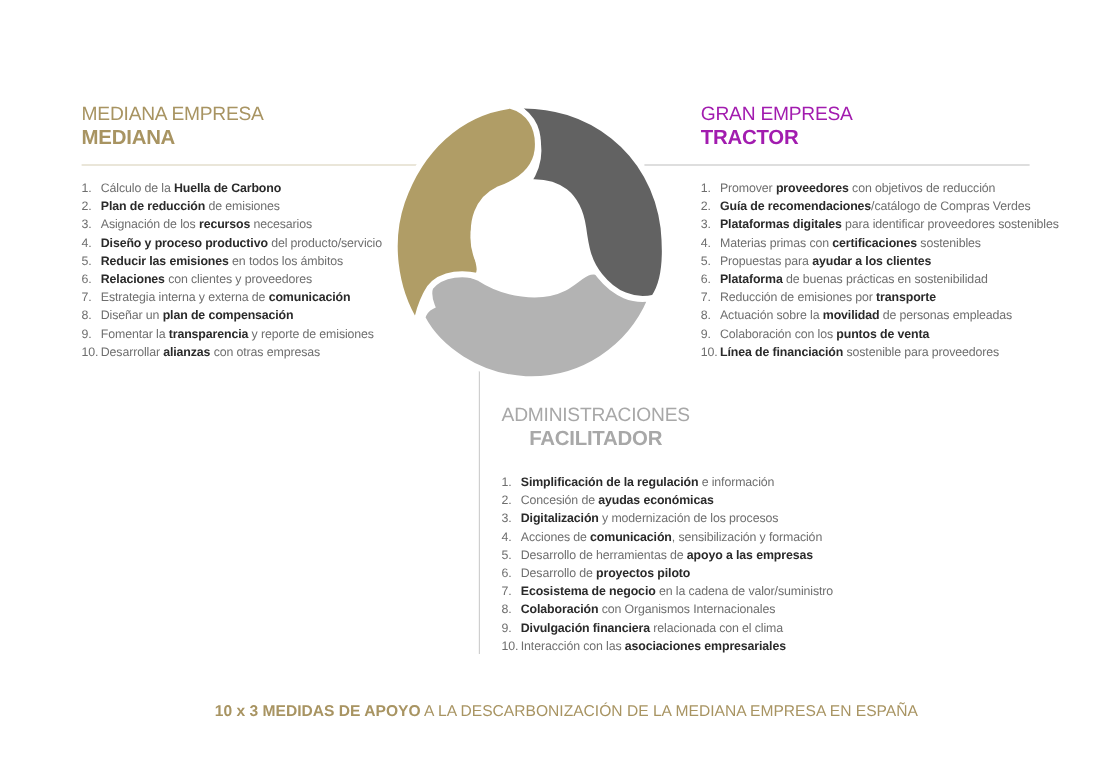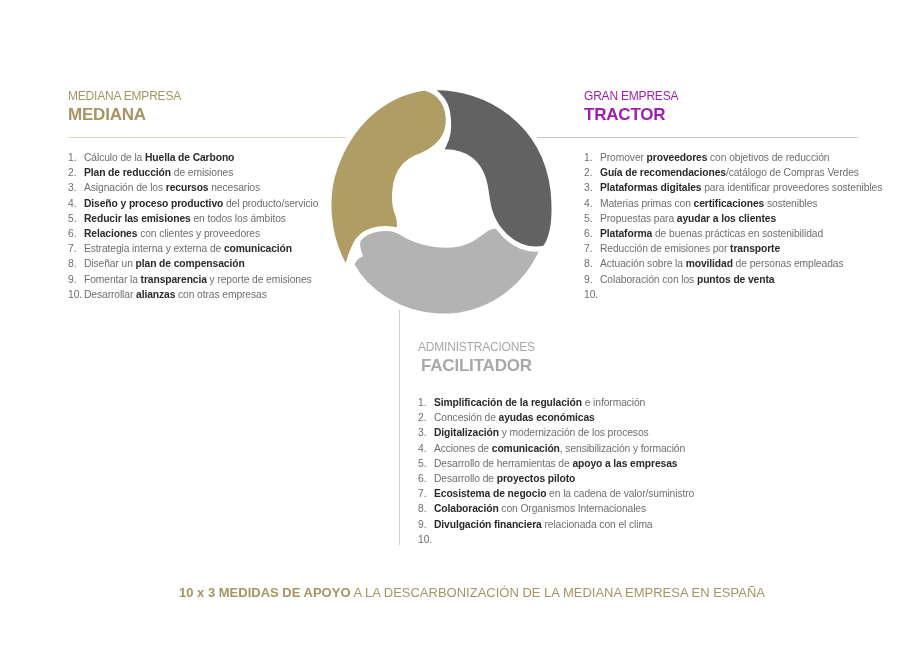--- a/index.html
+++ b/index.html
@@ -1,18 +1,18 @@
 <!DOCTYPE html>
 <html><head>
 <meta charset="utf-8">
 <style>
   html, body { margin: 0; padding: 0; background: #ffffff; }
   body { width: 920px; height: 650px; position: relative; overflow: hidden; font-family: "Liberation Sans", sans-serif; }
   .block { position: absolute; }
-  .sub { font-size: 12px; letter-spacing: -0.2px; line-height: 16px; font-family: "Liberation Sans Narrow", "Liberation Sans", sans-serif; transform-origin: left; }
+  .sub { font-size: 16px; letter-spacing: -0.2px; line-height: 16px; font-family: "Liberation Sans Narrow", "Liberation Sans", sans-serif; transform-origin: left; }
   .main { font-size: 17px; font-weight: bold; line-height: 22px; letter-spacing: -0.2px; }
   .gold { color: #a89462; }
   .dark { color: #a21caf; }
   .light { color: #a8a8a8; text-align: center; }
   ol.items { list-style: none; margin: 0; padding: 0; position: absolute; font-size: 10.3px; line-height: 15.2px; color: #6e6e6e; white-space: nowrap; letter-spacing: -0.1px; }
   ol.items li { display: flex; }
   ol.items li .num { width: 16px; flex: 0 0 16px; color: #6e6e6e; }
   ol.items li b { color: #2a2a2a; font-weight: bold; }
   .hline { position: absolute; height: 1px; }
   .vline { position: absolute; width: 1px; background: #cfcfcf; }
@@ -143,20 +143,21 @@
     <li>
       <span class="num">8.</span>
       <span><span>Actuación sobre la </span><b>movilidad</b><span> de personas empleadas</span></span>
     </li>
     <li>
       <span class="num">9.</span>
       <span><span>Colaboración con los </span><b>puntos de venta</b></span>
     </li>
     <li>
       <span class="num">10.</span>
+      <span><b>Línea de financiación</b><span> sostenible para proveedores</span></span>
     </li>
   </ol>
 
 <div class="block" style="left:418px; top:339px;">
   <div class="sub light">ADMINISTRACIONES</div>
   <div class="main light">FACILITADOR</div>
 </div>
 <ol class="items" id="list-facilitador" style="left:418px; top:395px;">
     <li>
       <span class="num">1.</span>
@@ -189,18 +190,19 @@
     <li>
       <span class="num">8.</span>
       <span><b>Colaboración</b><span> con Organismos Internacionales</span></span>
     </li>
     <li>
       <span class="num">9.</span>
       <span><b>Divulgación financiera</b><span> relacionada con el clima</span></span>
     </li>
     <li>
       <span class="num">10.</span>
+      <span><span>Interacción con las </span><b>asociaciones empresariales</b></span>
     </li>
   </ol>
 
 <div class="footer">
   <b>10 x 3 MEDIDAS DE APOYO</b><span> A LA DESCARBONIZACIÓN DE LA MEDIANA EMPRESA EN ESPAÑA</span>
 </div>
 
 </body></html>

